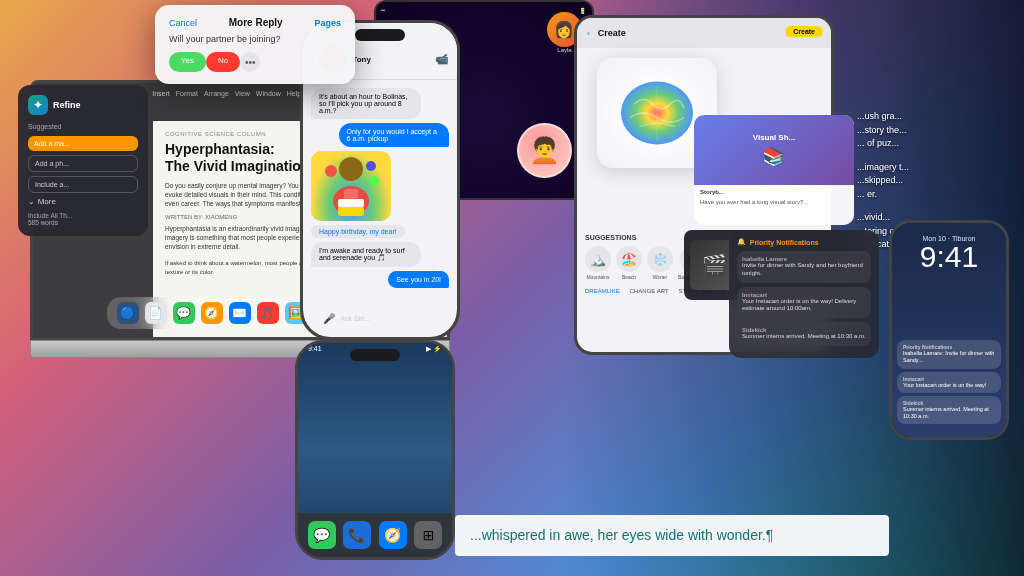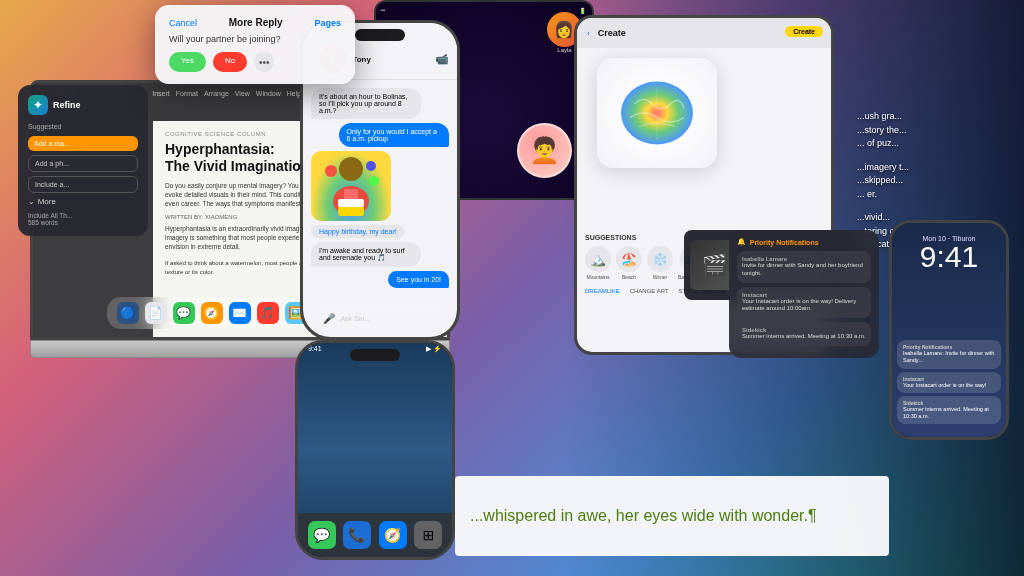--- a/index.html
+++ b/index.html
@@ -362,21 +362,21 @@
       justify-content: space-between;
       align-items: center;
       margin-bottom: 6px;
     }
     .smart-reply-cancel { font-size: 9px; color: #007aff; cursor: pointer; }
     .smart-reply-title { font-size: 10px; font-weight: 700; color: #111; }
     .smart-reply-done { font-size: 9px; color: #007aff; font-weight: 600; cursor: pointer; }
     .smart-reply-question { font-size: 9px; color: #333; margin-bottom: 8px; }
     .smart-reply-options {
       display: flex;
-      gap: 7px;
+      gap: 0;
     }
     .smart-reply-yes {
       background: #4cd964;
       color: #fff;
       border-radius: 12px;
       padding: 4px 12px;
       font-size: 8px;
       cursor: pointer;
     }
     .smart-reply-no {
@@ -960,20 +960,32 @@
 
       <div style="position:absolute;bottom:20px;right:20px;width:55px;height:55px;border-radius:50%;background:radial-gradient(circle at 40% 35%, #ff9a9e, #fad0c4);border:2px solid rgba(255,255,255,0.5);display:flex;align-items:center;justify-content:center;font-size:25px;">🧑‍🦱</div>
 
       <div style="position:absolute;top:5px;left:5px;right:5px;display:flex;justify-content:space-between;font-size:6px;color:#ccc;">
         <span>••</span>
         <span>🔋</span>
       </div>
     </div>
   </div>
 
+  <div class="visual-story">
+    <div class="visual-story-img">
+      <div style="text-align:center;">
+        <div style="font-size:8px;font-weight:600;">Visual Sh...</div>
+        <div style="font-size:18px;margin-top:4px;">📚</div>
+      </div>
+    </div>
+    <div class="visual-story-text">
+      <div style="font-weight:600;margin-bottom:2px;">Storyb...</div>
+      <div style="color:#555;">Have you ever had a long visual story?...</div>
+    </div>
+  </div>
 
   <div class="archival">
     <div style="width:50px;height:50px;background:linear-gradient(135deg,#333,#555);border-radius:6px;display:flex;align-items:center;justify-content:center;font-size:20px;flex-shrink:0;">🎬</div>
     <div class="archival-text">
       <div style="font-weight:600;color:#fff;margin-bottom:2px;">Archival Footage</div>
       <div>you once had a long...push gra...tering of intricate...</div>
     </div>
   </div>
 
   <div class="notifications-panel">
@@ -1009,21 +1021,21 @@
           <div class="lock-notif-text">Your Instacart order is on the way!</div>
         </div>
         <div class="lock-notif">
           <div class="lock-notif-app">Sidekick</div>
           <div class="lock-notif-text">Summer interns arrived. Meeting at 10:30 a.m.</div>
         </div>
       </div>
     </div>
   </div>
 
-  <div style="position:absolute;bottom:20px;left:455px;right:135px;background:rgba(248,248,250,0.97);padding:28px 15px;font-size:16px;color:#4d7c0f;z-index:6;border-radius:4px;line-height:1.5;">
+  <div style="position:absolute;bottom:20px;left:455px;right:135px;background:rgba(248,248,250,0.97);padding:10px 15px;font-size:14px;color:#0f766e;z-index:6;border-radius:4px;line-height:1.5;">
     <span>...whispered in awe, her eyes wide with wonder.¶</span>
   </div>
 
   <div style="position:absolute;right:12px;top:100px;width:165px;padding:10px;z-index:4;">
     <div style="font-size:9px;color:#fff;line-height:1.5;text-shadow:0 1px 3px rgba(0,0,0,0.8);">
       <div>...ush gra...</div>
       <div>...story the...</div>
       <div>... of puz...</div>
       <div style="margin-top:10px;">...imagery t...</div>
       <div>...skipped...</div>

